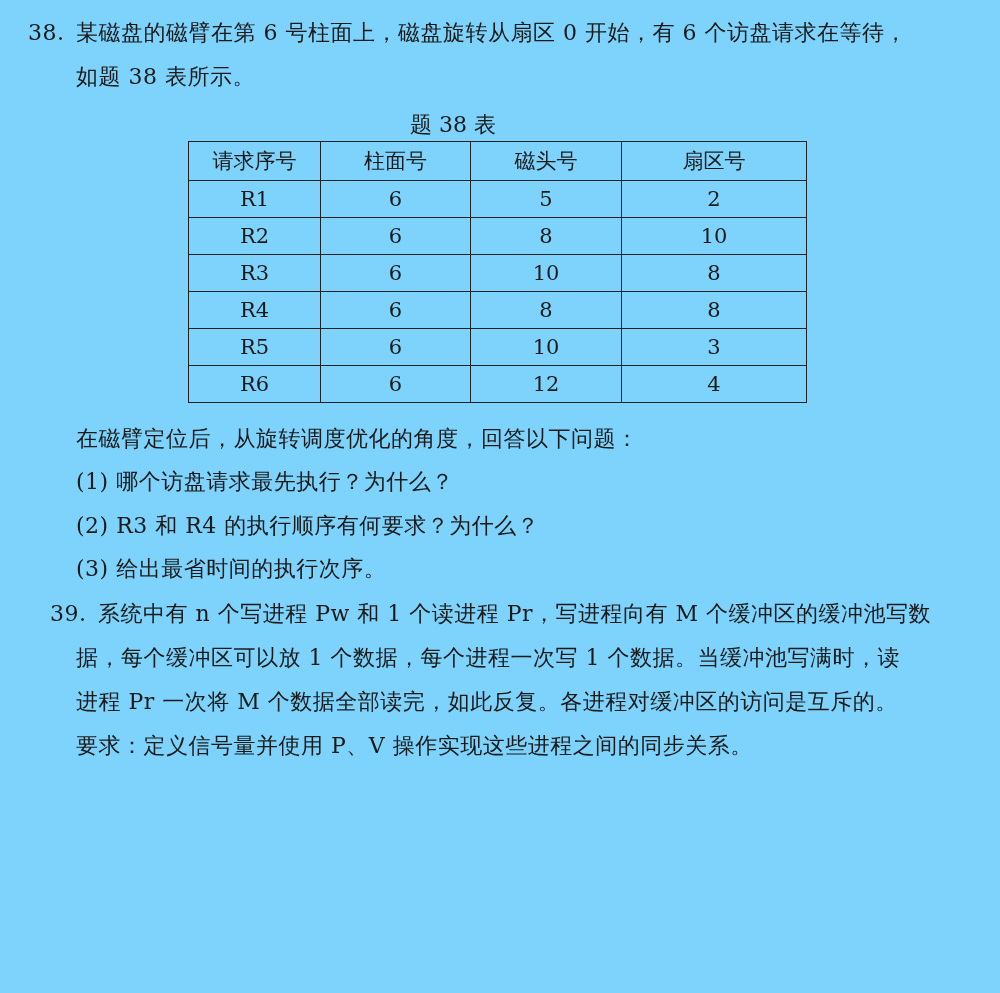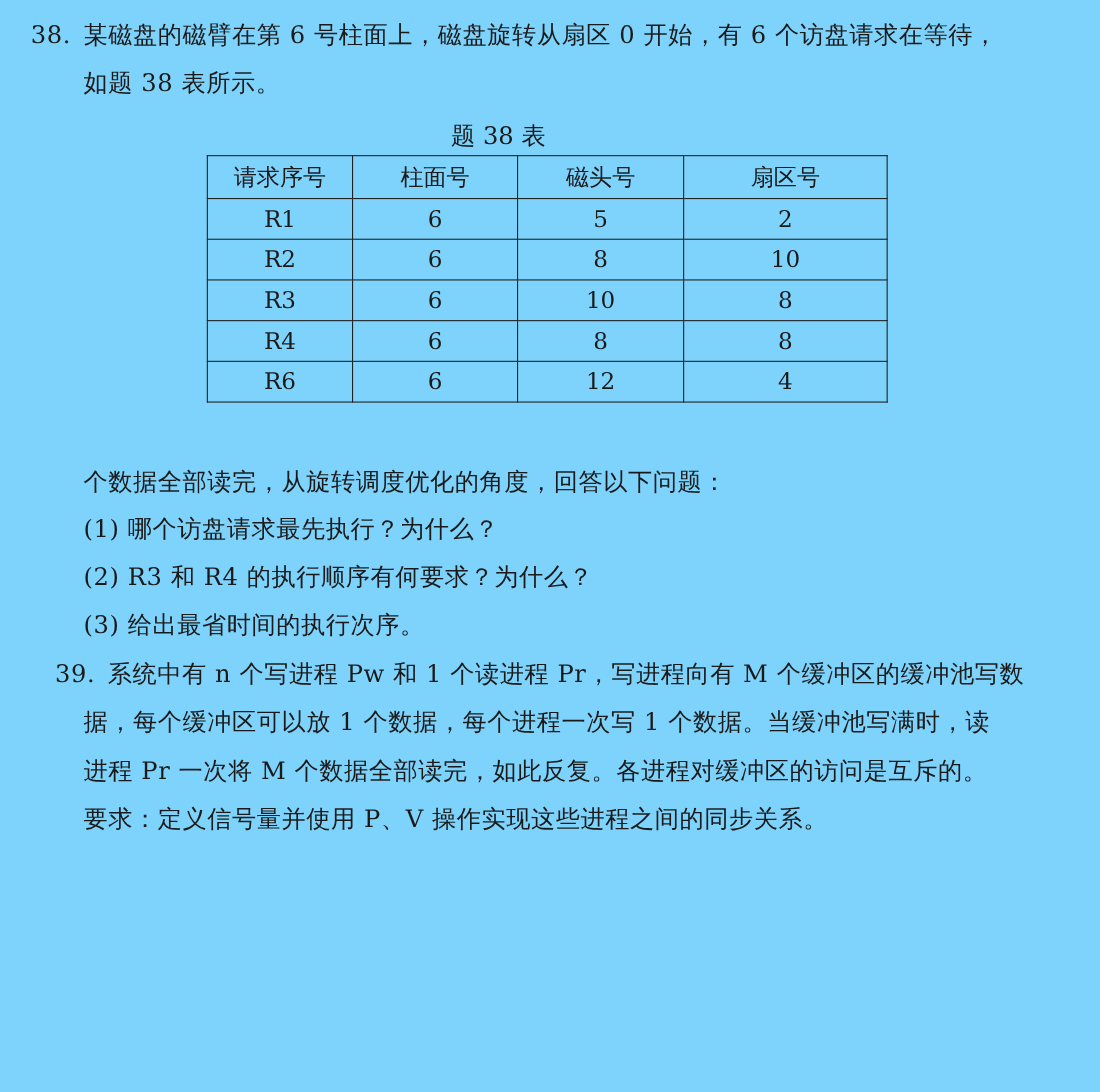--- a/index.html
+++ b/index.html
@@ -102,29 +102,35 @@
         <td>10</td>
         <td>8</td>
       </tr>
       <tr>
         <td>R4</td>
         <td>6</td>
         <td>8</td>
         <td>8</td>
       </tr>
       <tr>
+        <td>R5</td>
+        <td>6</td>
+        <td>10</td>
+        <td>3</td>
+      </tr>
+      <tr>
         <td>R6</td>
         <td>6</td>
         <td>12</td>
         <td>4</td>
       </tr>
     </tbody>
   </table>
 
-  <div class="line" style="left:76px; top:424px;">个数据全部读完，从旋转调度优化的角度，回答以下问题：</div>
+  <div class="line" style="left:76px; top:424px;">在磁臂定位后，从旋转调度优化的角度，回答以下问题：</div>
   <div class="line" style="left:76px; top:467px;">(1) 哪个访盘请求最先执行？为什么？</div>
   <div class="line" style="left:76px; top:511px;">(2) R3 和 R4 的执行顺序有何要求？为什么？</div>
   <div class="line" style="left:76px; top:554px;">(3) 给出最省时间的执行次序。</div>
 
   <div class="line" style="left:28px; top:599px;margin-left:22px;">
     <span class="qnum">39.</span><span>系统中有 n 个写进程 Pw 和 1 个读进程 Pr，写进程向有 M 个缓冲区的缓冲池写数</span>
   </div>
   <div class="line" style="left:76px; top:643px;">据，每个缓冲区可以放 1 个数据，每个进程一次写 1 个数据。当缓冲池写满时，读</div>
   <div class="line" style="left:76px; top:687px;">进程 Pr 一次将 M 个数据全部读完，如此反复。各进程对缓冲区的访问是互斥的。</div>
   <div class="line" style="left:76px; top:731px;">要求：定义信号量并使用 P、V 操作实现这些进程之间的同步关系。</div>

